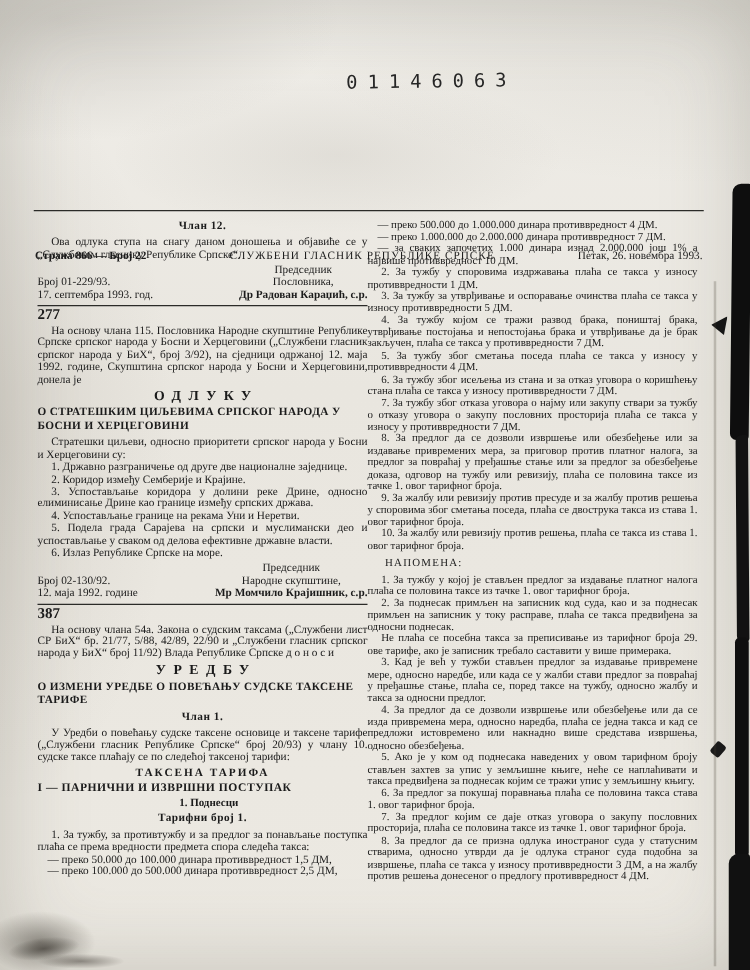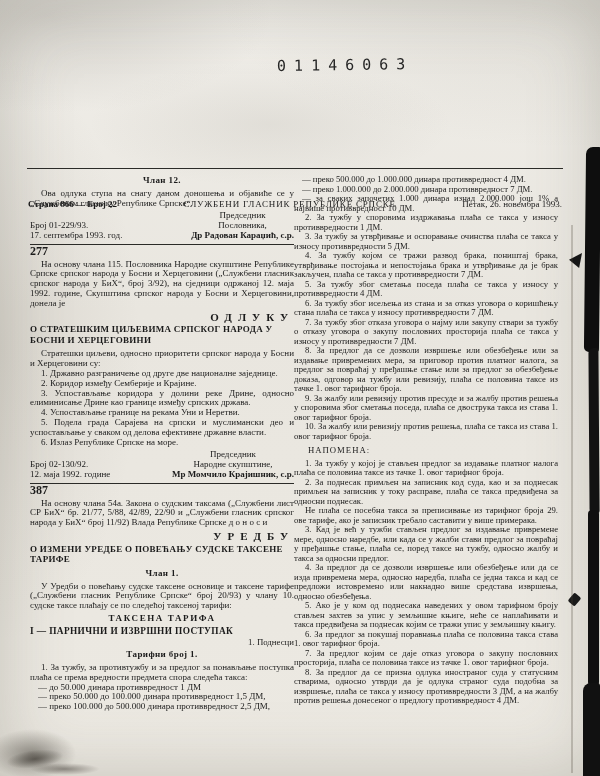--- a/index.html
+++ b/index.html
@@ -30,27 +30,27 @@
   .header-rule { position:absolute; top:168px; left:27px; width:536px; height:0;
     border-top:1.3px solid #2b2b28; }
   .columns { position:absolute; top:175px; left:30px; width:538px; display:flex; gap:0; }
   .col { width:264px; font-size:9px; line-height:9.8px; text-align:justify; }
   .col-r { font-size:8.7px; line-height:9.5px; }
   .col p { margin:0; }
   .p { text-indent:11px; margin:0 0 1px; }
   .fee { text-indent:8px; margin:0; }
   .chead { text-align:center; font-weight:bold; letter-spacing:0.4px; margin:1px 0 3px !important; }
   .actnum { font-size:12px; font-weight:bold; margin:2px 0 3px !important; }
-  .act-title { text-align:right; font-weight:bold; font-size:11px; letter-spacing:6px;
+  .act-title { text-align:center; font-weight:bold; font-size:11px; letter-spacing:6px;
     margin:4px 0 2px !important; text-indent:6px; }
   .act-sub { text-align:left; font-weight:bold; font-size:9px; line-height:10.5px;
     letter-spacing:0.3px; margin:0 0 4px !important; }
   .tariff-title { text-align:center; font-weight:bold; letter-spacing:1.6px; margin:3px 0 3px !important; }
   .sec-head { font-weight:bold; letter-spacing:0.4px; font-size:9.3px; margin:3px 0 2px !important; text-align:left; }
-  .sub-head { font-weight:normal; font-size:8.8px; margin:1px 0 2px 10px !important; text-align:right; }
+  .sub-head { font-weight:bold; font-size:8.8px; margin:1px 0 2px 10px !important; text-align:center; }
   .note-head { letter-spacing:1px; margin:5px 0 3px 14px !important; text-align:left; }
   .sig { display:flex; justify-content:space-between; align-items:flex-end; margin:3px 0 3px; }
   .sig-left p { text-align:left; white-space:nowrap; }
   .sig-right { text-align:center; }
   .sig-right p { text-align:center; white-space:nowrap; }
   .b { font-weight:bold; }
   .rule { border-top:1.2px solid #2b2b28; margin:2px 0 2px; }
   
   .art { position:absolute; }
   .edge1 { left:585px; top:147px; width:15px; height:205px; background:#0e0e0e;
@@ -134,21 +134,20 @@
       <p class="p">На основу члана 54а. Закона о судским таксама („Службени лист СР БиХ“ бр. 21/77, 5/88, 42/89, 22/90 и „Службени гласник српског народа у БиХ“ број 11/92) Влада Републике Српске д о н о с и</p>
       <p class="act-title">УРЕДБУ</p>
       <p class="act-sub">О ИЗМЕНИ УРЕДБЕ О ПОВЕЋАЊУ СУДСКЕ ТАКСЕНЕ ТАРИФЕ</p>
       <p class="chead">Члан 1.</p>
       <p class="p">У Уредби о повећању судске таксене основице и таксене тарифе („Службени гласник Републике Српске“ број 20/93) у члану 10. судске таксе плаћају се по следећој таксеној тарифи:</p>
       <p class="tariff-title">ТАКСЕНА ТАРИФА</p>
       <p class="sec-head">I — ПАРНИЧНИ И ИЗВРШНИ ПОСТУПАК</p>
       <p class="sub-head">1. Поднесци</p>
       <p class="chead">Тарифни број 1.</p>
       <p class="p">1. За тужбу, за противтужбу и за предлог за понављање поступка плаћа се према вредности предмета спора следећа такса:</p>
-      <p class="fee">— до 50.000 динара противвредност 1 ДМ</p>
       <p class="fee">— преко 50.000 до 100.000 динара противвредност 1,5 ДМ,</p>
       <p class="fee">— преко 100.000 до 500.000 динара противвредност 2,5 ДМ,</p>
     </div>
 
     <div class="col col-r">
       <p class="fee">— преко 500.000 до 1.000.000 динара противвредност 4 ДМ.</p>
       <p class="fee">— преко 1.000.000 до 2.000.000 динара противвредност 7 ДМ.</p>
       <p class="fee">— за сваких започетих 1.000 динара изнад 2.000.000 још 1% а највише противвредност 10 ДМ.</p>
       <p class="p">2. За тужбу у споровима издржавања плаћа се такса у износу противвредности 1 ДМ.</p>
       <p class="p">3. За тужбу за утврђивање и оспоравање очинства плаћа се такса у износу противвредности 5 ДМ.</p>

